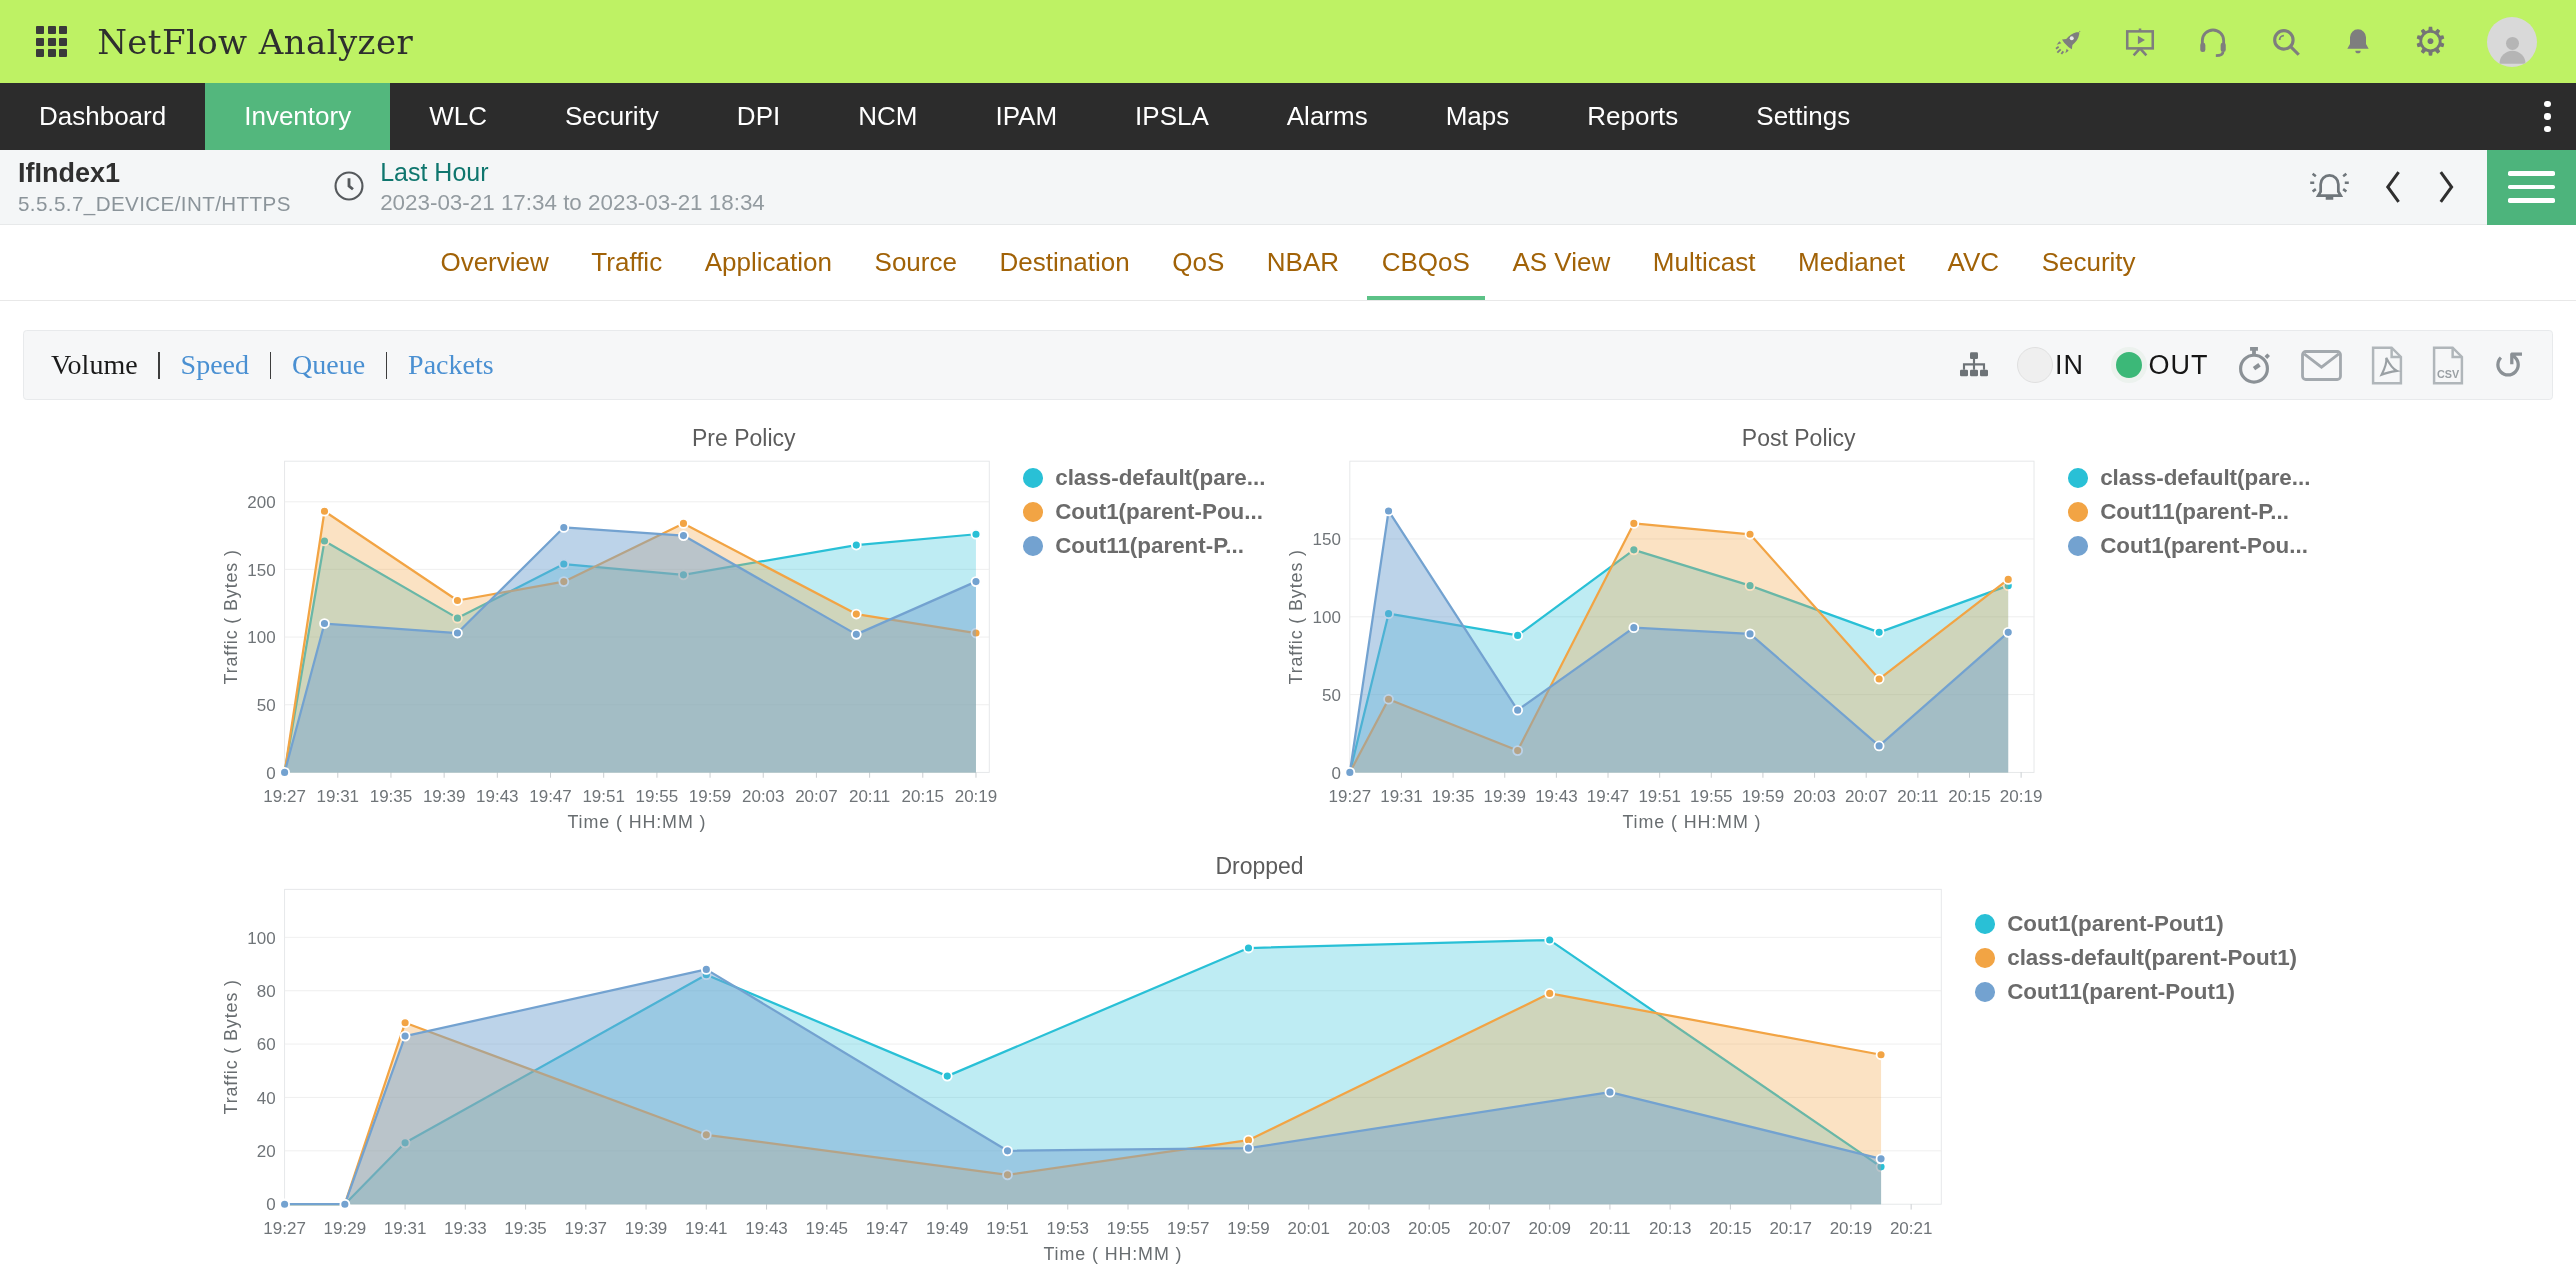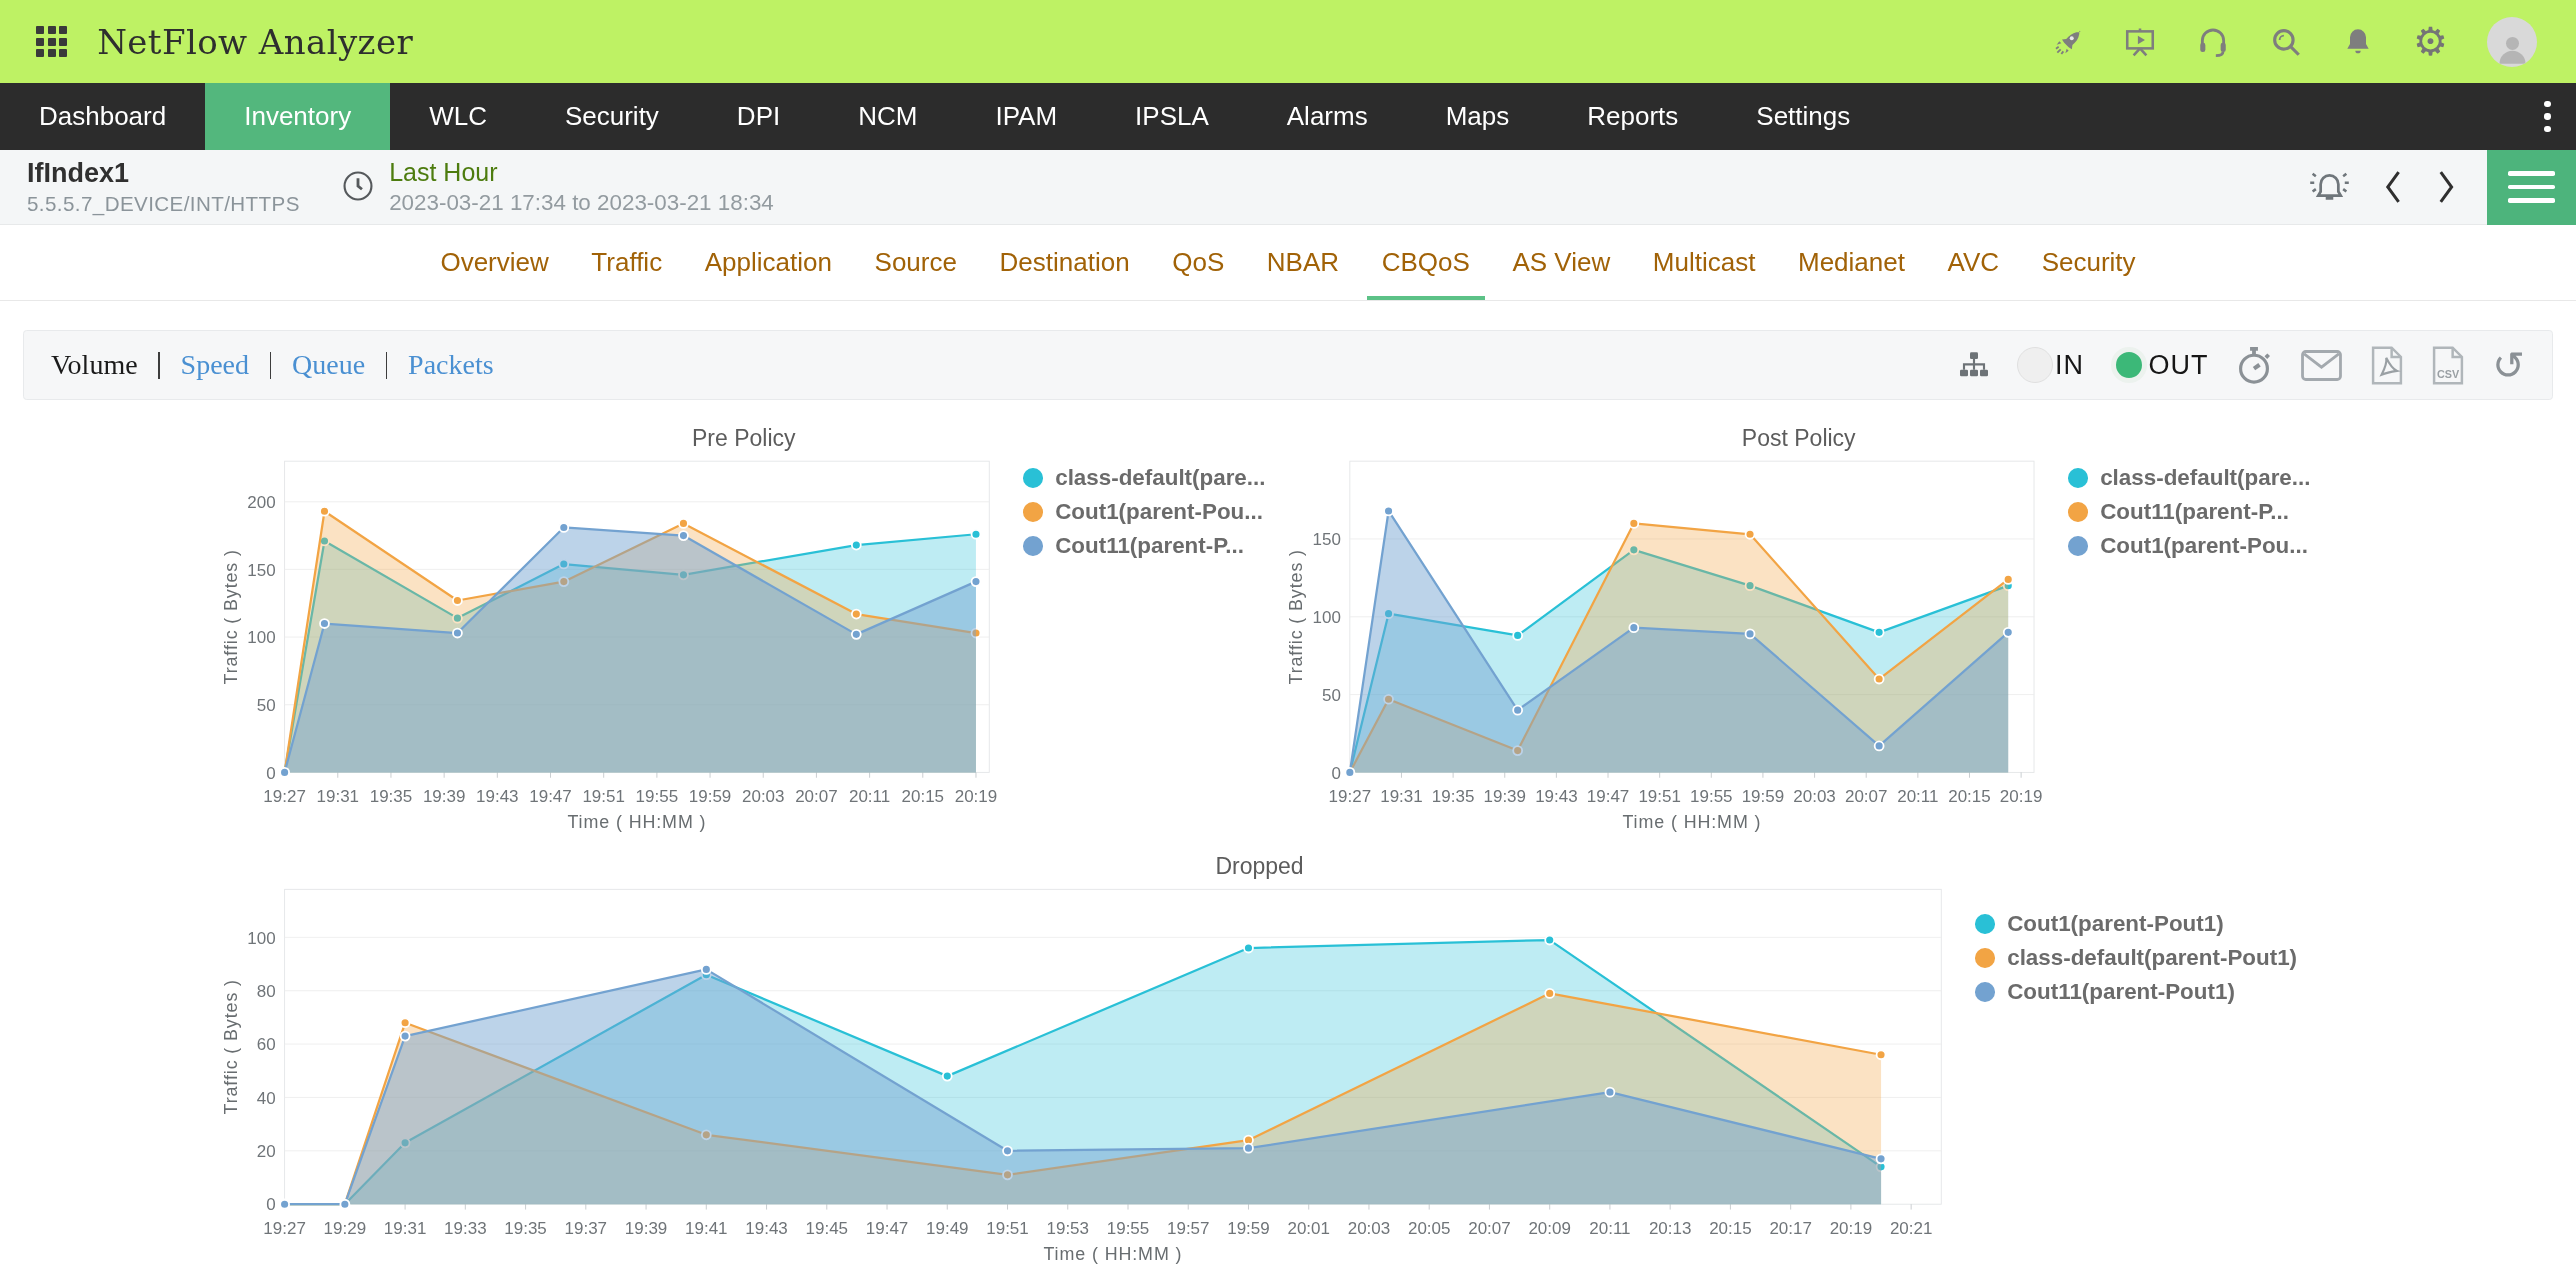--- a/index.html
+++ b/index.html
@@ -14,27 +14,27 @@
   .gear-glyph{font-size:39px;color:#757575;line-height:1;}
   .refresh-glyph{font-size:39px;color:#8b9196;line-height:1;}
   .avatar{width:50px;height:50px;border-radius:50%;background:#d9d9d9;display:flex;align-items:flex-end;justify-content:center;overflow:hidden;}
   
   .nav{height:67px;background:#2c2c2c;display:flex;align-items:stretch;color:#fff;font-size:26px;}
   .nav-item{display:flex;align-items:center;padding:0 39px;cursor:pointer;white-space:nowrap;}
   .nav-item.active{background:#53b77d;}
   .kebab{margin-left:auto;width:57px;display:flex;flex-direction:column;align-items:center;justify-content:center;gap:6.3px;cursor:pointer;}
   .kebab span{width:6.3px;height:6.3px;border-radius:50%;background:#fff;}
   
-  .subhdr{height:75px;background:#f4f6f7;border-bottom:0.9px solid #e7e9ea;display:flex;align-items:center;padding-left:27px;box-sizing:border-box;}
+  .subhdr{height:75px;background:#f4f6f7;border-bottom:0.9px solid #e7e9ea;display:flex;align-items:center;padding-left:18px;box-sizing:border-box;}
   .if-block{display:flex;flex-direction:column;justify-content:center;gap:2.7px;}
   .if-title{font-size:27px;font-weight:bold;color:#303030;}
   .if-sub{font-size:20.6px;color:#8b949a;letter-spacing:0.4px;}
   .period{display:flex;align-items:center;gap:14.3px;margin-left:41px;}
   .period-txt{display:flex;flex-direction:column;gap:2.7px;}
-  .period-label{font-size:25px;color:#4d7c0f;}
+  .period-label{font-size:25px;color:#0f766e;}
   .period-range{font-size:22.4px;color:#939ba0;}
   .subhdr-right{margin-left:auto;display:flex;align-items:center;gap:30px;height:100%;}
   .burger{width:89px;height:75px;background:#4db47c;display:flex;flex-direction:column;align-items:center;justify-content:center;gap:9px;cursor:pointer;}
   .burger span{width:47px;height:4.5px;background:#fff;border-radius:1.8px;}
   
   .tabs{height:75px;border-bottom:0.9px solid #e8e8e8;display:flex;justify-content:center;align-items:stretch;background:#fff;}
   .tab{display:flex;align-items:center;padding:0 15px;margin:0 6.3px;font-size:26px;color:#a16207;cursor:pointer;position:relative;white-space:nowrap;}
   .tab.active::after{content:"";position:absolute;left:0;right:0;bottom:0;height:4.5px;background:#5cc287;}
   .gap{height:29px;background:#fff;}
   

